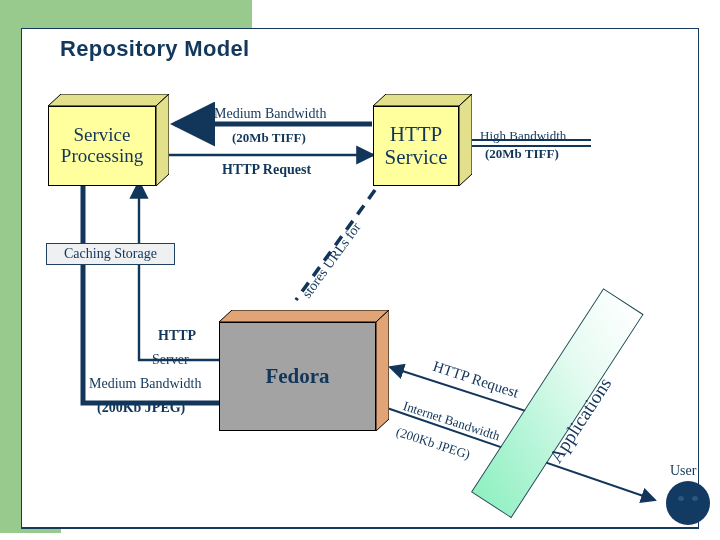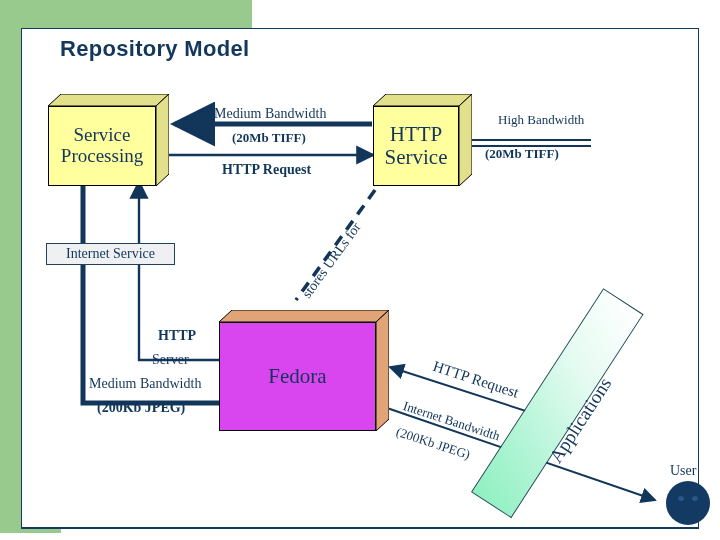--- a/index.html
+++ b/index.html
@@ -42,21 +42,21 @@
     display:flex;align-items:center;justify-content:center;text-align:center;
     line-height:1.08;
   }
 
   .lbl{color:#12365a;font-family:"Liberation Serif",serif;}
 
   
   .y-face{background:#ffff9e;}
 
   
-  .o-face{background:#d946ef;}
+  .o-face{background:#a3a3a3;font-weight:bold;}
 
   
   .tx{position:absolute;color:#12365a;white-space:nowrap;font-family:"Liberation Serif",serif;}
   .tx-b{font-weight:bold;}
 
   .cyl-label{
     position:absolute;left:0;top:0;width:100%;height:100%;
     display:flex;flex-direction:column;align-items:center;justify-content:center;
     color:#12365a;font-size:19px;line-height:1.12;pointer-events:none;
   }
@@ -141,21 +141,21 @@
 
     <g>
       <line x1="387" y1="408" x2="655" y2="500" stroke="#12365a" stroke-width="2" marker-end="url(#ah-thin)"></line>
     </g>
   </svg>
 
   <div class="tx" style="left:214px;top:106px;font-size:14px;">Medium Bandwidth</div>
   <div class="tx tx-b" style="left:232px;top:130px;font-size:13px;">(20Mb TIFF)</div>
   <div class="tx tx-b" style="left:222px;top:162px;font-size:14px;">HTTP Request</div>
 
-  <div class="tx" style="left:480px;top:112px;font-size:13px;margin-left:18px;">High Bandwidth</div>
+  <div class="tx" style="left:480px;top:128px;font-size:13px;">High Bandwidth</div>
   <div class="tx tx-b" style="left:485px;top:146px;font-size:13px;">(20Mb TIFF)</div>
 
   <div class="tx rot" style="left:299px;top:292px;font-size:14px;transform:rotate(-54deg);">stores URLs for</div>
 
   <div class="tx tx-b" style="left:158px;top:328px;font-size:14px;">HTTP</div>
   <div class="tx" style="left:152px;top:352px;font-size:14px;">Server</div>
 
   <div class="tx" style="left:89px;top:376px;font-size:14px;">Medium Bandwidth</div>
   <div class="tx tx-b" style="left:97px;top:400px;font-size:14px;">(200Kb JPEG)</div>
 
@@ -184,21 +184,21 @@
     <div class="face y-face lbl" style="width:86px;height:80px;font-size:21px;">
       <div>
         <div>HTTP</div>
         <div>Service</div>
       </div>
     </div>
   </div>
 
 
   <div class="cache" style="left:46px;top:243px;width:129px;height:22px;">
-    <span>Internet Service</span>
+    <span>Caching Storage</span>
   </div>
 
   <div class="box3d" style="left:219px;top:310px;width:170px;height:121px;">
     <svg class="layer" style="width:170px;height:121px;left:0;top:0;" viewBox="0 0 170 121">
       <polygon points="0,12 13,0 170,0 157,12" fill="#e0a477" stroke="#000" stroke-width="1"></polygon>
       <polygon points="157,12 170,0 170,109 157,121" fill="#e0a477" stroke="#000" stroke-width="1"></polygon>
     </svg>
     <div class="face o-face lbl" style="width:157px;height:109px;font-size:21px;">
       <span>Fedora</span>
     </div>

